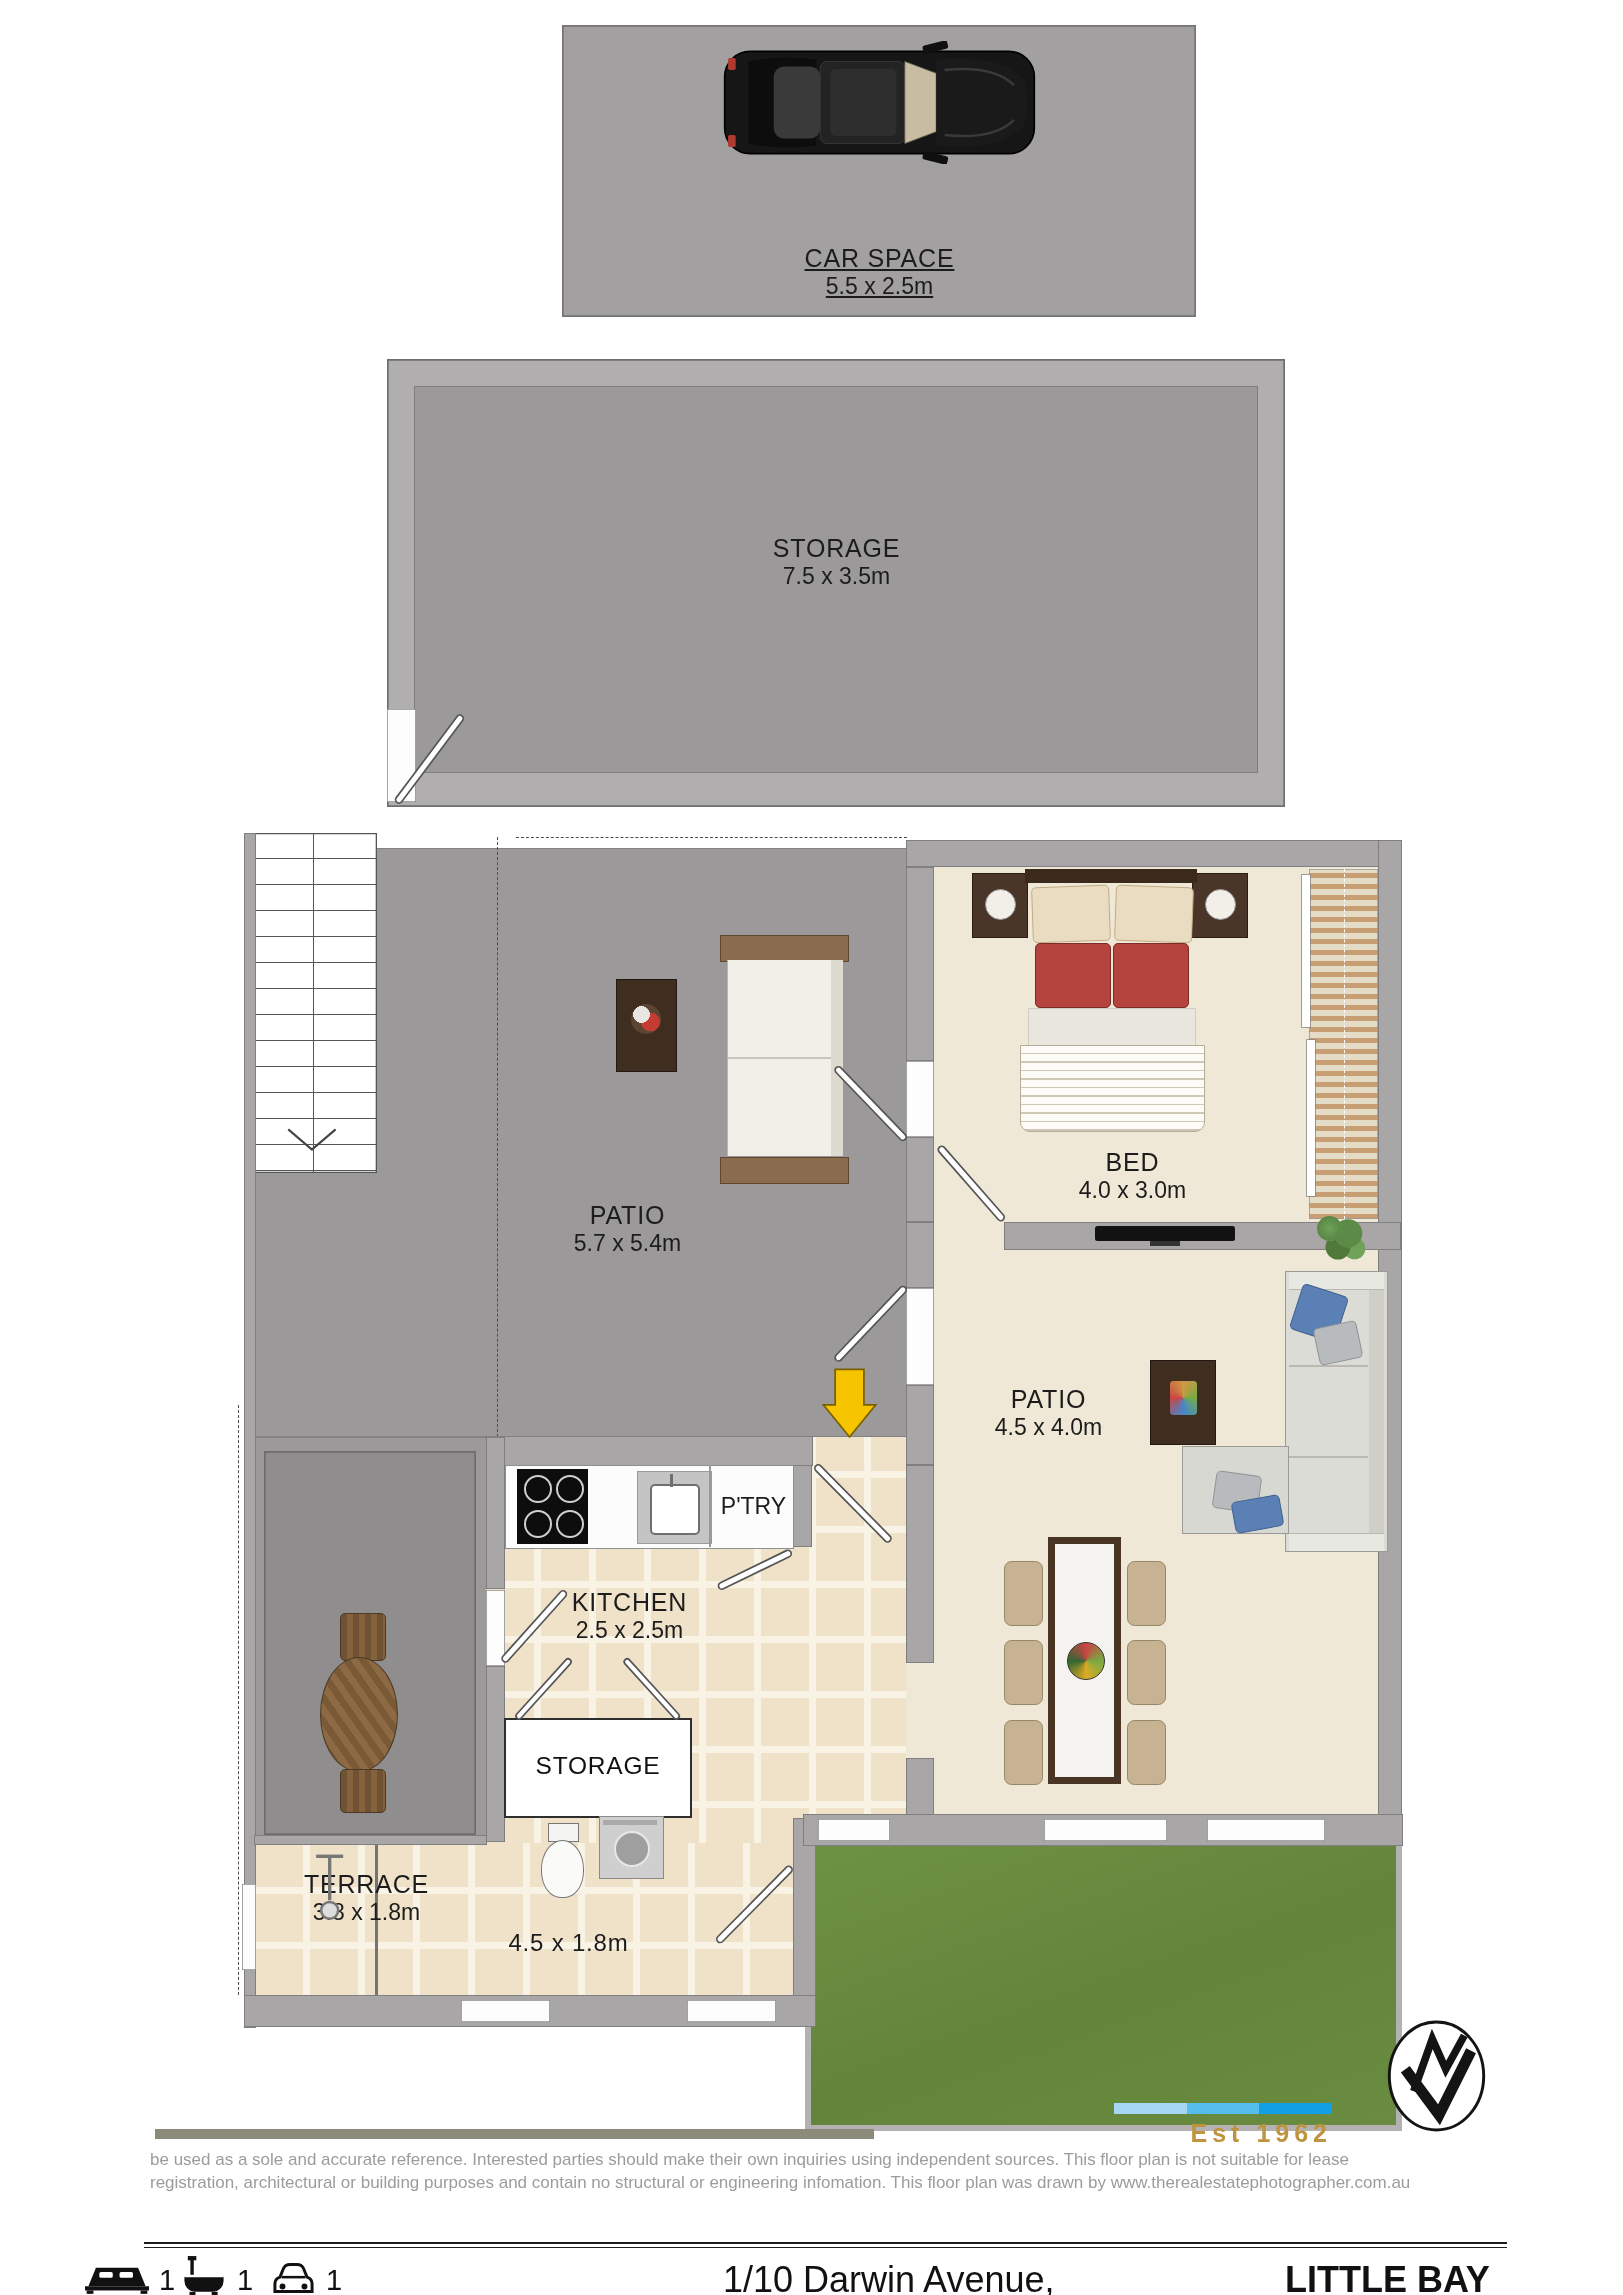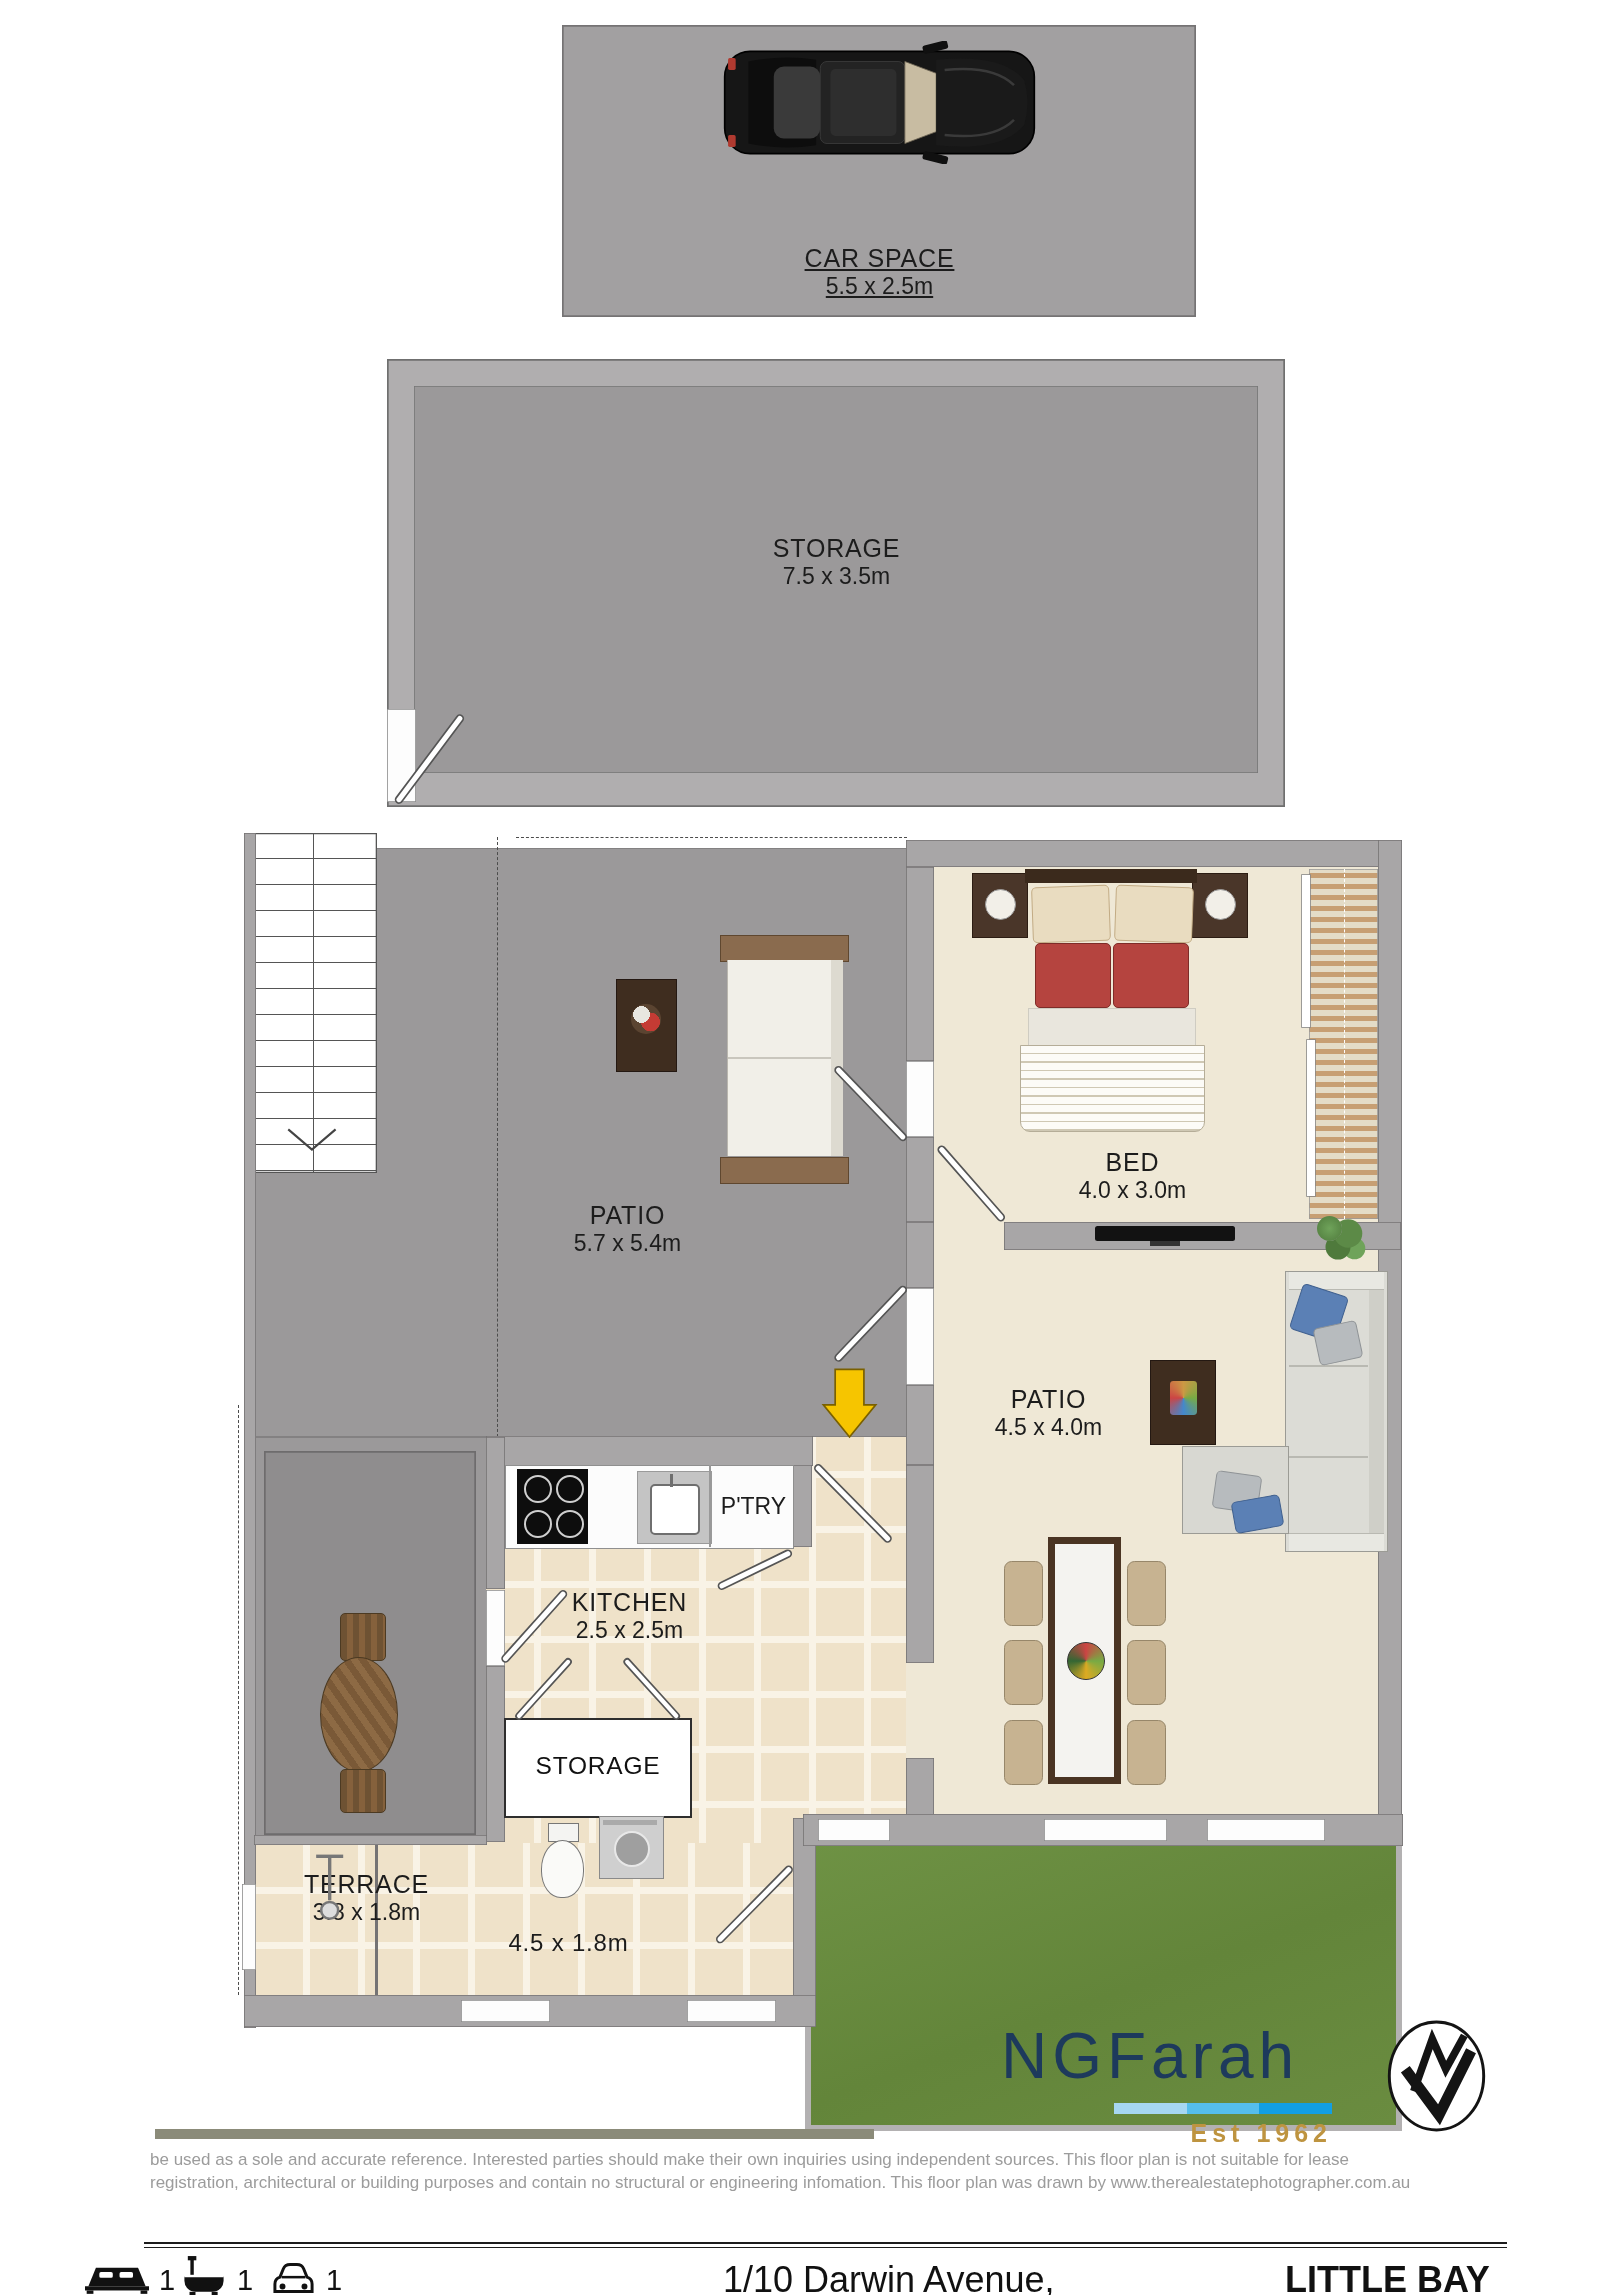--- a/index.html
+++ b/index.html
@@ -276,23 +276,20 @@
 
     <polygon points="988,1620 1022,1620 1022,1662 1036,1662 1005,1700 974,1662 988,1662" fill="#F6C500" stroke="#7a6000" stroke-width="2"></polygon>
 
     <g stroke="#777" fill="none">
       <line x1="390" y1="2196" x2="390" y2="2248" stroke-width="4"></line>
       <line x1="374" y1="2196" x2="406" y2="2196" stroke-width="4"></line>
       <circle cx="390" cy="2260" r="10" fill="#ddd" stroke-width="3"></circle>
     </g>
   </svg>
 
-  <div class="abs" style="left:962px;top:2019px;width:376px;text-align:center;color:#1D3A5C;font-size:64px;letter-spacing:5px;font-weight:500;">
-    <span>NGFarah</span>
-  </div>
   <div class="abs" style="left:1114px;top:2103px;width:218px;height:11px;">
     <span class="abs" style="left:0;top:0;width:73px;height:11px;background:#A6D7F2;"></span>
     <span class="abs" style="left:73px;top:0;width:73px;height:11px;background:#55BEEC;"></span>
     <span class="abs" style="left:145px;top:0;width:73px;height:11px;background:#129FE3;"></span>
   </div>
   <div class="abs" style="left:1114px;top:2119px;width:218px;text-align:right;font-size:25px;letter-spacing:5px;font-weight:700;color:#BE9440;">
     <span>Est 1962</span>
   </div>
   <svg class="abs" style="left:1383px;top:2017px;" width="107" height="118" viewBox="0 0 126 140">
     <ellipse cx="63" cy="70" rx="56" ry="64" fill="#fff" stroke="#141414" stroke-width="3.5"></ellipse>

